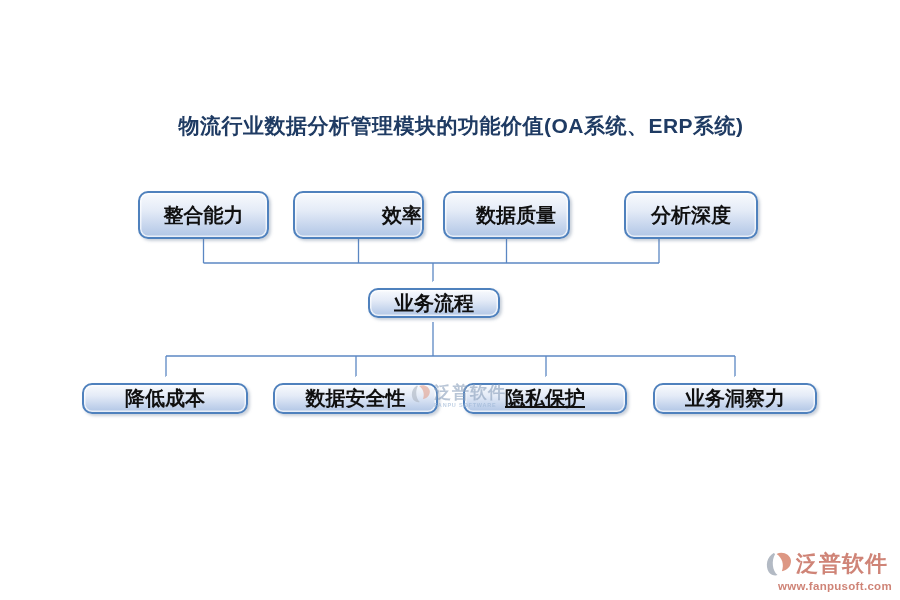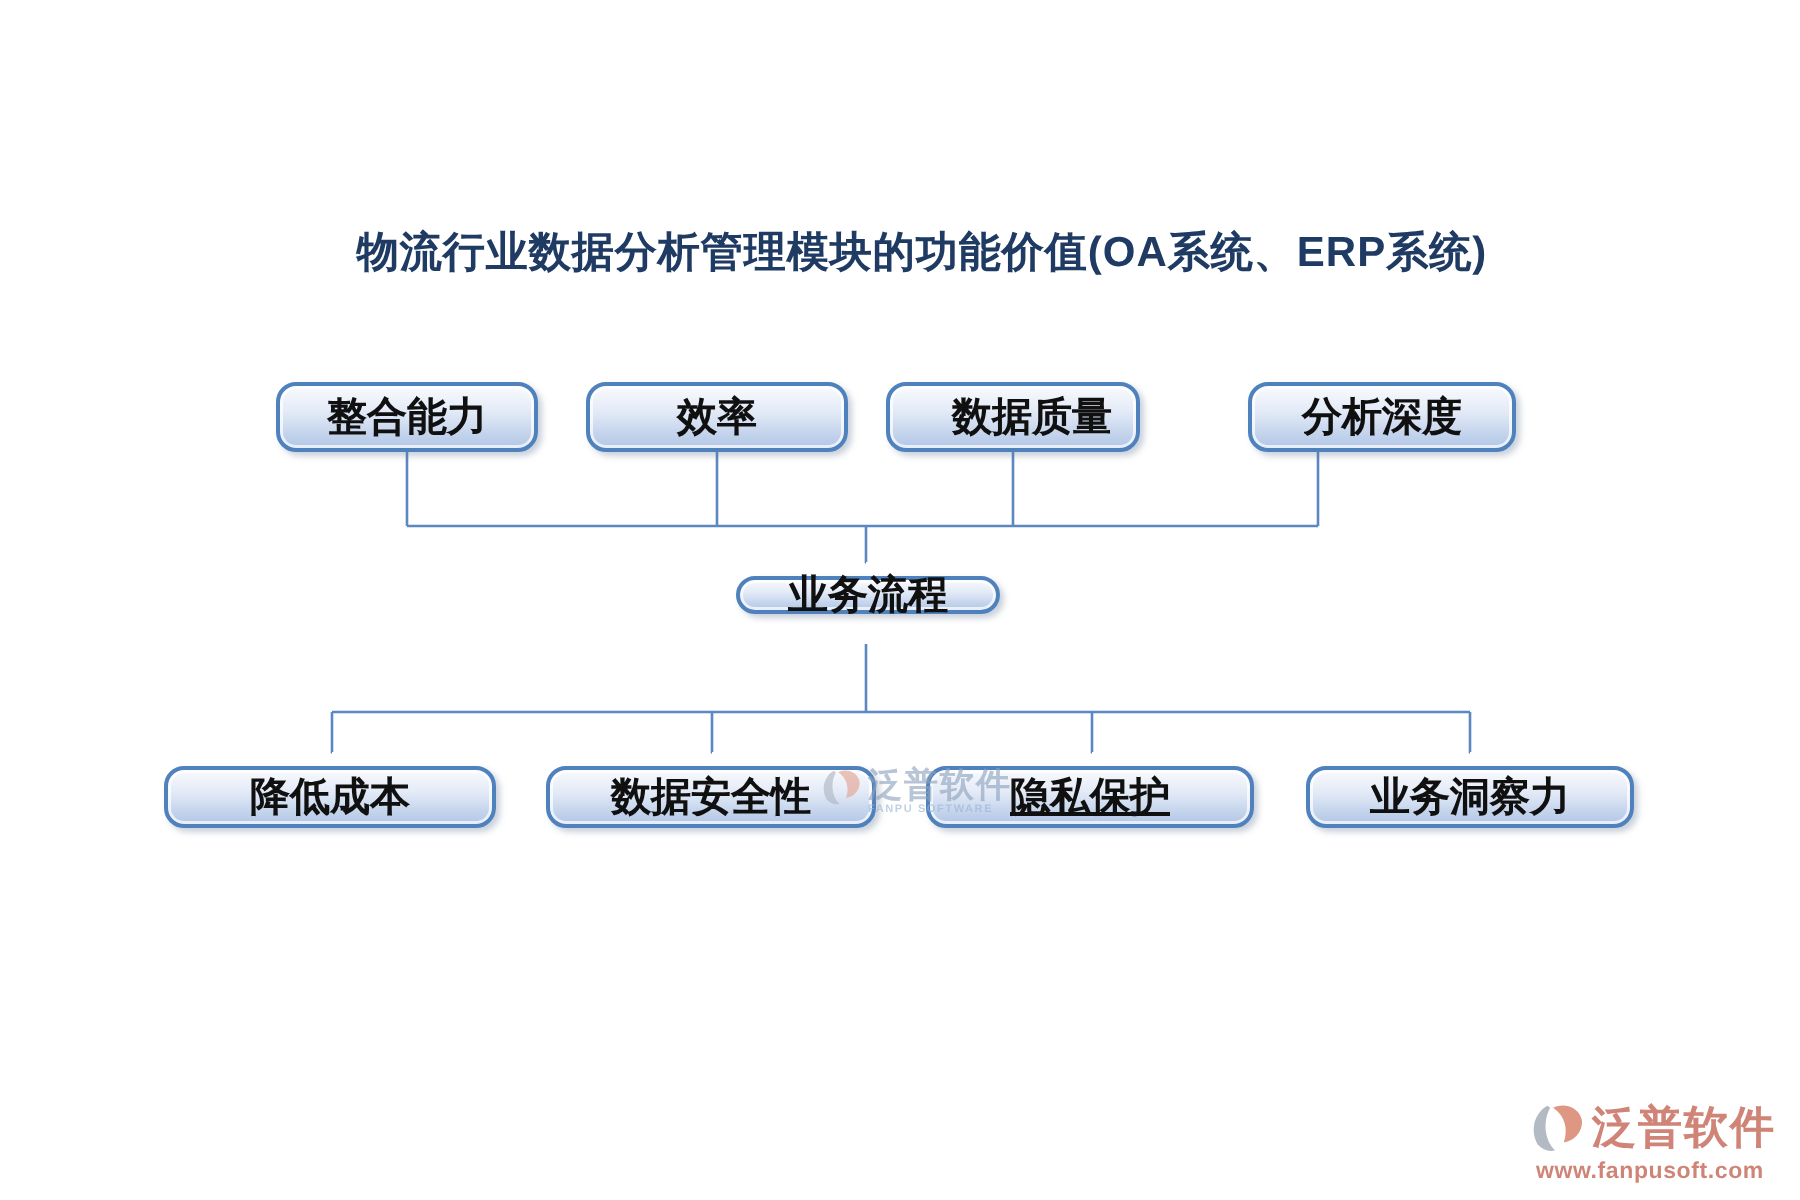--- a/index.html
+++ b/index.html
@@ -8,42 +8,42 @@
     font-family:"Liberation Sans",sans-serif;
   }
   .canvas{position:absolute;inset:0;width:900px;height:600px;}
   .title{
     position:absolute;left:0;top:112px;width:900px;margin:0;padding-left:22px;
     box-sizing:border-box;text-align:center;
     font-size:21px;font-weight:bold;color:#1f3b63;letter-spacing:0.5px;
   }
   .connectors{position:absolute;left:0;top:0;z-index:1;}
   .node{
-    position:absolute;z-index:2;box-sizing:border-box;height:35px;
+    position:absolute;z-index:2;box-sizing:border-box;height:48px;
     display:flex;align-items:center;justify-content:center;
     border:2px solid #4f81bd;border-radius:10px;
     background:linear-gradient(180deg,#f8fafd 0%,#e4ebf7 40%,#c3d3ec 78%,#b1c6e5 100%);
     box-shadow:2px 2px 3px rgba(100,120,150,0.35), inset 0 0 0 1.5px rgba(255,255,255,0.7);
     font-size:20px;font-weight:bold;color:#101010;white-space:nowrap;
   }
-  .node.mid{height:19px;}
+  .node.mid{height:30px;}
   .node.bottom{height:31px;}
   .wm-center{
     position:absolute;left:409px;top:383px;z-index:5;display:flex;align-items:flex-start;
     opacity:0.62;pointer-events:none;
   }
   .wm-center .wm-txt{display:flex;flex-direction:column;margin-left:2px;}
   .wm-center .wm-brand{font-size:17px;font-weight:bold;color:#8da2bd;letter-spacing:1px;line-height:19px;}
   .wm-center .wm-sub{font-size:5.5px;font-weight:bold;color:#9ab4d4;letter-spacing:0.8px;}
   .wm-corner{
     position:absolute;left:763px;top:549px;z-index:5;display:flex;flex-direction:column;
   }
   .wm-corner .wm-row{display:flex;align-items:center;}
   .wm-corner .wm-brand{font-size:22px;font-weight:bold;color:#cf8477;letter-spacing:1px;margin-left:2px;}
-  .wm-corner .wm-url{font-size:11.5px;font-weight:bold;color:#cf8477;margin-top:1px;margin-left:5px;letter-spacing:0.3px;}
+  .wm-corner .wm-url{font-size:11.5px;font-weight:bold;color:#cf8477;margin-top:1px;margin-left:15px;letter-spacing:0.3px;}
 </style>
 </head>
 <body>
 
 <div class="canvas">
 
   <h1 class="title">物流行业数据分析管理模块的功能价值(OA系统、ERP系统)</h1>
 
   <svg class="connectors" width="900" height="600" viewBox="0 0 900 600">
     <defs>
@@ -63,21 +63,21 @@
       <path d="M166 356 L166 376" marker-end="url(#arrowV)"></path>
       <path d="M356 356 L356 376" marker-end="url(#arrowV)"></path>
       <path d="M546 356 L546 376" marker-end="url(#arrowV)"></path>
       <path d="M735 356 L735 376" marker-end="url(#arrowV)"></path>
     </g>
   </svg>
 
   <div class="node" style="left:138px;top:191px;width:131px;">
     <span>整合能力</span>
   </div>
-  <div class="node" style="left:293px;top:191px;width:131px;">
+  <div class="node" style="left:293px;top:191px;width:131px;justify-content:flex-end;">
     <span>效率</span>
   </div>
   <div class="node" style="left:443px;top:191px;width:127px;padding-left:19px;">
     <span>数据质量</span>
   </div>
   <div class="node" style="left:624px;top:191px;width:134px;">
     <span>分析深度</span>
   </div>
 
   <div class="node mid" style="left:368px;top:288px;width:132px;">

